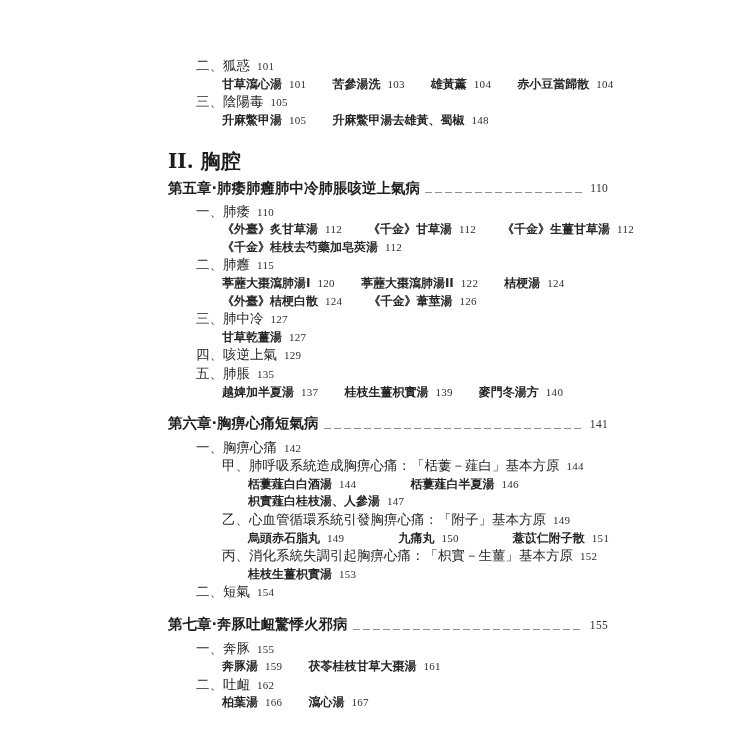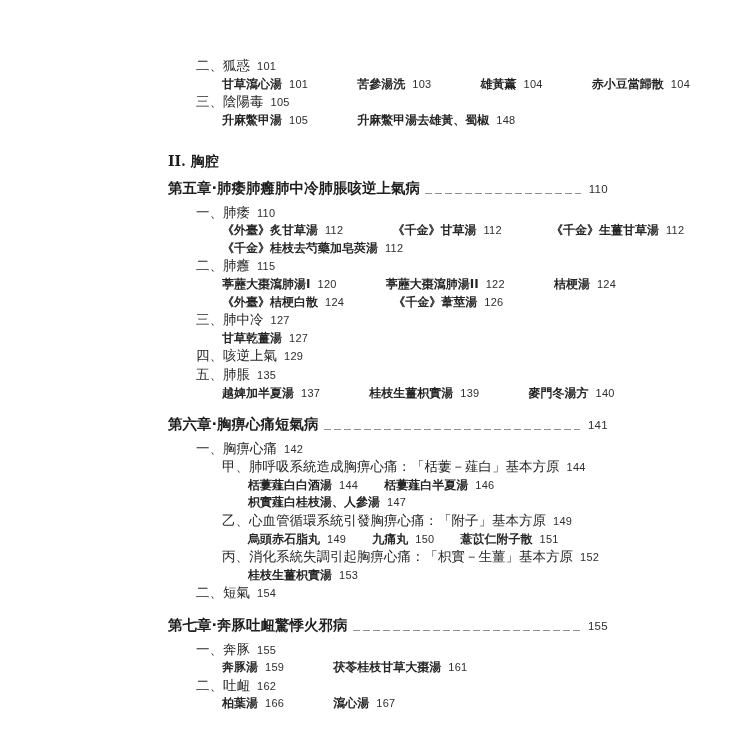--- a/index.html
+++ b/index.html
@@ -25,64 +25,64 @@
     font-size:13.5px;
     font-family:"DejaVu Serif","Liberation Serif",serif;
     margin-top:1px;
   }
   
   .row.formulas{
     padding-left:54px;
     font-size:12px;
     font-weight:bold;
     font-family:"DejaVu Sans","Liberation Sans",sans-serif;
-    gap:23px;
   }
   
   .row.subitem{
     padding-left:54px;
     font-size:13.5px;
     font-family:"DejaVu Serif","Liberation Serif",serif;
     margin-top:1px;
   }
   .row.subformulas{
     padding-left:80px;
     font-size:12px;
     font-weight:bold;
     font-family:"DejaVu Sans","Liberation Sans",sans-serif;
+    gap:28px;
   }
   
   .row.part{
     margin-top:27px;
     margin-bottom:12px;
-    font-size:14px;
+    font-size:20px;
     font-weight:bold;
     font-family:"DejaVu Serif","Liberation Serif",serif;
     color:#1d1d1d;
   }
   
   .row.chapter{
     margin-top:17px;
     margin-bottom:8px;
     font-size:14.5px;
     font-weight:bold;
     font-family:"DejaVu Sans","Liberation Sans",sans-serif;
     color:#1f1f1f;
   }
-  .row.part + .row.chapter{margin-top:4px;}
+  .row.part + .row.chapter{margin-top:4px;align-items:center;}
   .leader{
     flex:1;
     height:1px;
     align-self:flex-end;
     margin:0 8px 3px 5px;
     background:repeating-linear-gradient(90deg,#8f8f8f 0 7px,rgba(0,0,0,0) 7px 10px);
   }
   .num{white-space:pre;}
   .pg{
-    font-family:Liberation Sans, sans-serif;
+    font-family:Liberation Serif, serif;
     font-weight:normal;
     font-size:11px;
     color:#2e2e2e;
     margin-left:7px;
     letter-spacing:0.3px;
   }
   .chapter .pg{font-size:11.5px;margin-left:0;}
   .entry{margin-right:26px;}
   .entry:last-child{margin-right:0;}
 </style>

